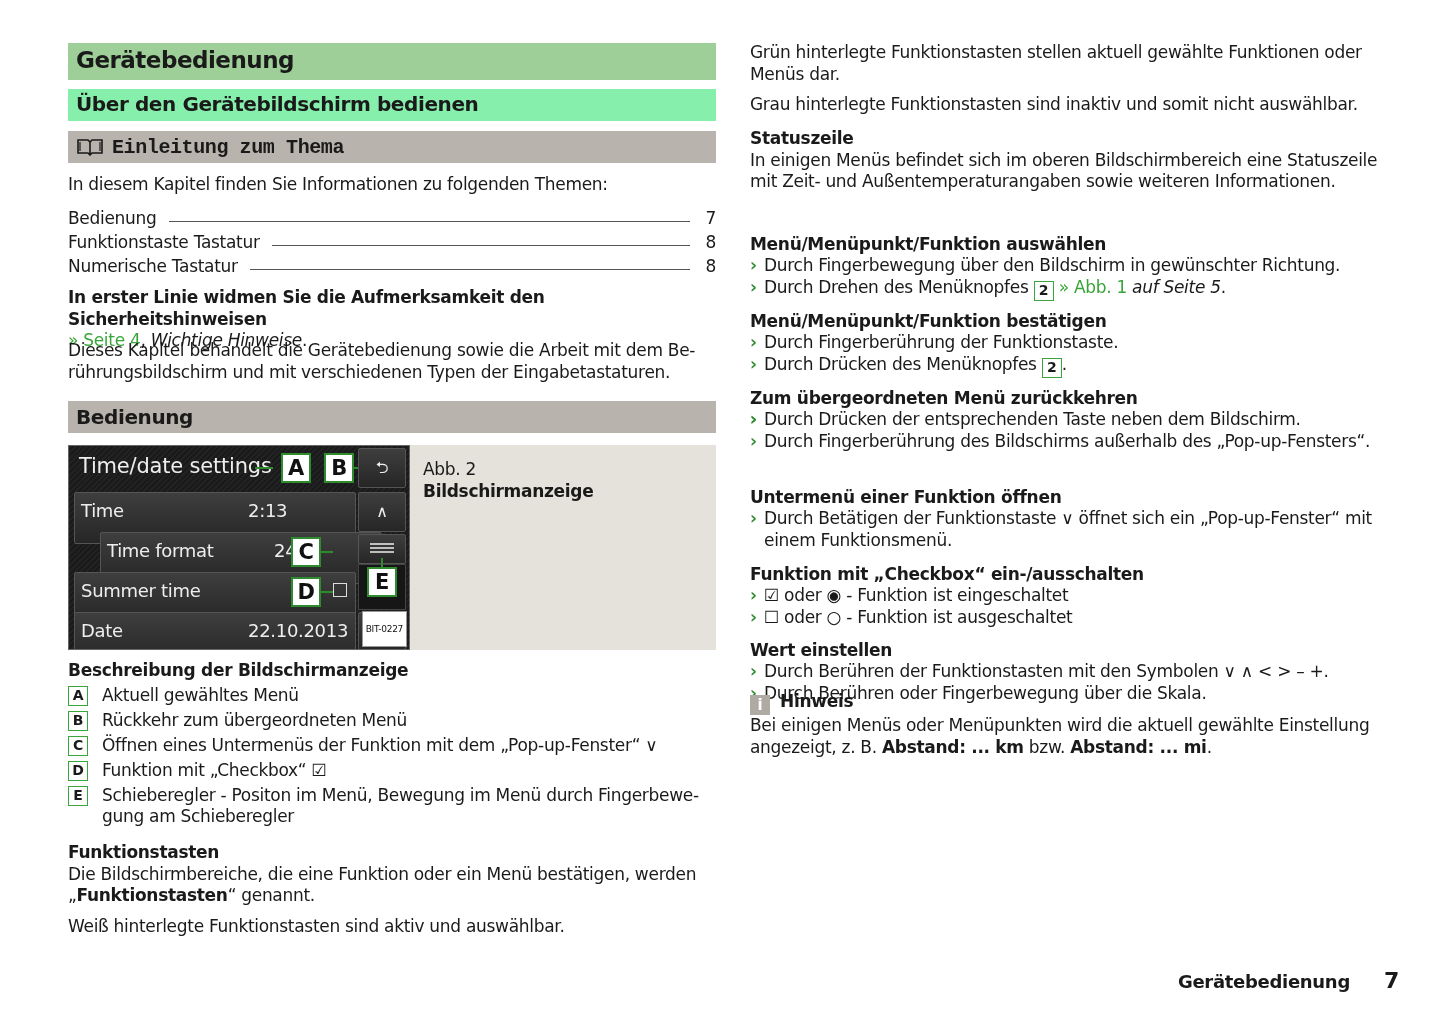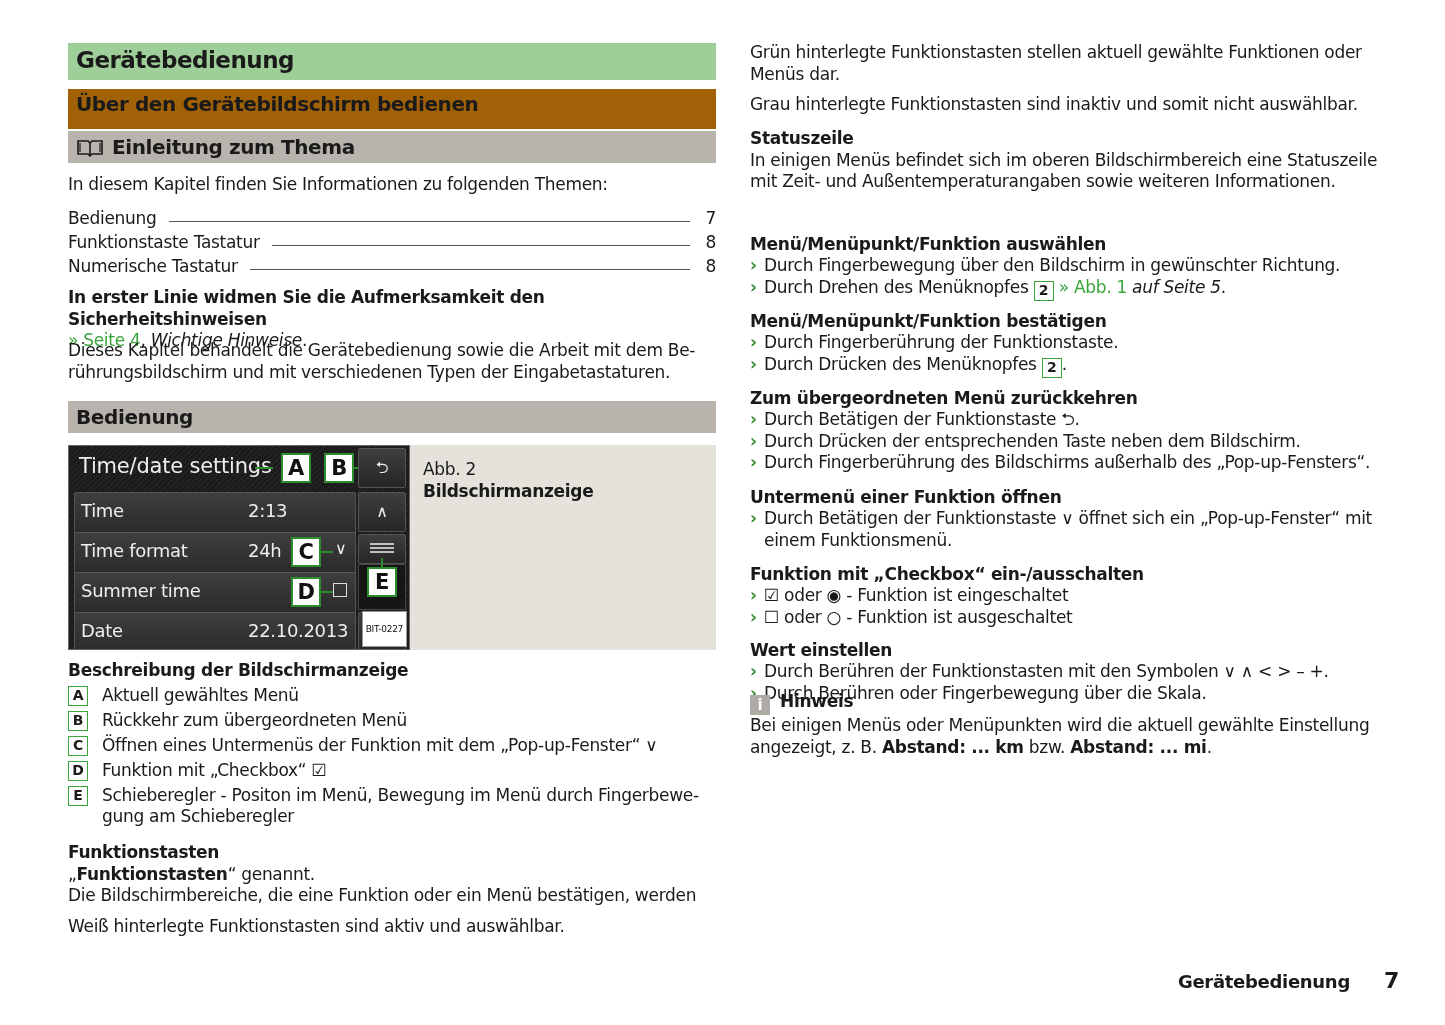--- a/index.html
+++ b/index.html
@@ -2,21 +2,21 @@
 <html><head>
 <meta charset="utf-8">
 <style>
   * { box-sizing: border-box; margin: 0; padding: 0; }
   html, body { width: 1445px; height: 1025px; background: #ffffff; overflow: hidden; }
   body { position: relative; font-family: "DejaVu Sans", sans-serif; color: #1a1a1a; font-size: 17px; letter-spacing: -0.3px; }
   .col { position: absolute; top: 0; }
   .left { left: 68px; width: 648px; }
   .right { left: 750px; width: 640px; }
   .h1 { position: absolute; left: 0; width: 648px; height: 37px; background: #9fcf98; font-size: 23px; font-weight: bold; padding: 4px 8px; letter-spacing: -0.5px; }
-  .h2 { position: absolute; left: 0; width: 648px; height: 40px; background: #a16207; font-size: 20px; font-weight: bold; padding: 3px 8px; letter-spacing: -0.4px; }
+  .h2 { position: absolute; left: 0; width: 648px; height: 32px; background: #86efac; font-size: 20px; font-weight: bold; padding: 3px 8px; letter-spacing: -0.4px; }
   .h3 { position: absolute; left: 0; width: 648px; height: 32px; background: #b9b3ae; font-size: 20px; font-weight: bold; padding: 3px 8px; letter-spacing: -0.4px; display:flex; align-items:center; gap:8px;}
   .book-icon { display:inline-block; width: 28px; height: 18px; position: relative; }
   .p { position: absolute; left: 0; line-height: 21.5px; }
   .toc { position: absolute; left: 0; width: 648px; }
   .toc-row { display: flex; align-items: flex-end; height: 24px; }
   .toc-row .lbl { white-space: nowrap; }
   .toc-row .dots { flex: 1; border-bottom: 1px solid #555; margin: 0 12px 6px 12px; }
   .toc-row .num { width: 14px; text-align: right; }
   .b { font-weight: bold; }
   .i { font-style: italic; }
@@ -47,21 +47,21 @@
   .footer { position: absolute; top: 968px; right: 46px; display: flex; gap: 34px; align-items: baseline; }
   .footer .t { font-weight: bold; font-size: 18px; }
   .footer .n { font-weight: bold; font-size: 22px; }
 </style>
 </head>
 <body>
 
 <div class="col left">
   <div class="h1" style="top:43px;">Gerätebedienung</div>
   <div class="h2" style="top:89px;">Über den Gerätebildschirm bedienen</div>
-  <div class="h3" style="top:131px;">
+  <div class="h3" style="top:131px;font-family:Liberation Mono, monospace;">
     <span class="book-icon">
       <svg width="28" height="18" viewBox="0 0 28 18">
           <path d="M2 2 L12 2 L14 4 L16 2 L26 2 L26 15 L16 15 L14 17 L12 15 L2 15 Z M14 4 L14 17" fill="none" stroke="#1a1a1a" stroke-width="1.6"></path>
           <path d="M4 4 L4 13 M24 4 L24 13" stroke="#1a1a1a" stroke-width="1.2"></path>
         </svg>
     </span>
     <span>Einleitung zum Thema</span>
   </div>
   <div class="p" style="top:174px;">In diesem Kapitel finden Sie Informationen zu folgenden Themen:</div>
 
@@ -104,21 +104,21 @@
       <div class="cline" style="left:285px; top:21px; width:14px;"></div>
 
       <div class="scr-btn" style="top:2px; height:40px; line-height:38px; font-size:16px;">
         <span>⮌</span>
       </div>
 
       <div class="scr-row" style="top:46px;">
         <span class="k">Time</span>
         <span class="v">2:13</span>
       </div>
-      <div class="scr-row" style="top:86px;">
+      <div class="scr-row" style="top:86px;margin-left:26px;">
         <span class="k">Time format</span>
         <span class="v">24h</span>
         <span style="position:absolute; left:260px; top:6px; font-size:16px;">∨</span>
       </div>
       <div class="scr-row" style="top:126px;">
         <span class="k">Summer time</span>
         <span style="position:absolute; left:258px; top:10px; width:14px; height:14px; border:1.5px solid #ddd;"></span>
       </div>
       <div class="scr-row" style="top:166px;">
         <span class="k">Date</span>
@@ -171,22 +171,22 @@
         <span>Funktion mit „Checkbox“ ☑</span>
       </div>
     <div class="leg-row">
         <span class="leg-badge">E</span>
         <span style="width:600px;">Schieberegler - Positon im Menü, Bewegung im Menü durch Fingerbewe-gung am Schieberegler</span>
       </div>
   </div>
 
   <div class="p" style="top:842px; width:648px;">
     <div class="b">Funktionstasten</div>
+    <div>Die Bildschirmbereiche, die eine Funktion oder ein Menü bestätigen, werden</div>
     <div><span>„</span><span class="b">Funktionstasten</span><span>“ genannt.</span></div>
-    <div>Die Bildschirmbereiche, die eine Funktion oder ein Menü bestätigen, werden</div>
   </div>
   <div class="p" style="top:916px;">Weiß hinterlegte Funktionstasten sind aktiv und auswählbar.</div>
 </div>
 
 <div class="col right">
   <div class="p" style="top:42px; width:640px;">Grün hinterlegte Funktionstasten stellen aktuell gewählte Funktionen oder Menüs dar.</div>
   <div class="p" style="top:94px;">Grau hinterlegte Funktionstasten sind inaktiv und somit nicht auswählbar.</div>
   <div class="p" style="top:128px; width:640px;">
     <div class="b">Statuszeile</div>
     <div>In einigen Menüs befindet sich im oberen Bildschirmbereich eine Statuszeile mit Zeit- und Außentemperaturangaben sowie weiteren Informationen.</div>
@@ -199,21 +199,21 @@
   </div>
 
   <div class="bullet-list" style="top:282px;">
     <div class="bl-head">Menü/Menüpunkt/Funktion bestätigen</div>
     <div class="bl-item"><span class="chev">›</span><span>Durch Fingerberührung der Funktionstaste.</span></div>
     <div class="bl-item"><span class="chev">›</span><span>Durch Drücken des Menüknopfes</span> <span class="kbox">2</span><span>.</span></div>
   </div>
 
   <div class="bullet-list" style="top:359px;">
     <div class="bl-head">Zum übergeordneten Menü zurückkehren</div>
-    <div class="bl-item"><span class="chev">›</span><span>Durch Betätigen der Funktionstaste ⮌.</span></div>
+    <div class="bl-item"><span class="chev">›</span></div>
     <div class="bl-item"><span class="chev">›</span><span>Durch Drücken der entsprechenden Taste neben dem Bildschirm.</span></div>
     <div class="bl-item"><span class="chev">›</span><span>Durch Fingerberührung des Bildschirms außerhalb des „Pop-up-Fensters“.</span></div>
   </div>
 
   <div class="bullet-list" style="top:458px;">
     <div class="bl-head">Untermenü einer Funktion öffnen</div>
     <div class="bl-item"><span class="chev">›</span><span>Durch Betätigen der Funktionstaste ∨ öffnet sich ein „Pop-up-Fenster“ mit einem Funktionsmenü.</span></div>
   </div>
 
   <div class="bullet-list" style="top:535px;">

